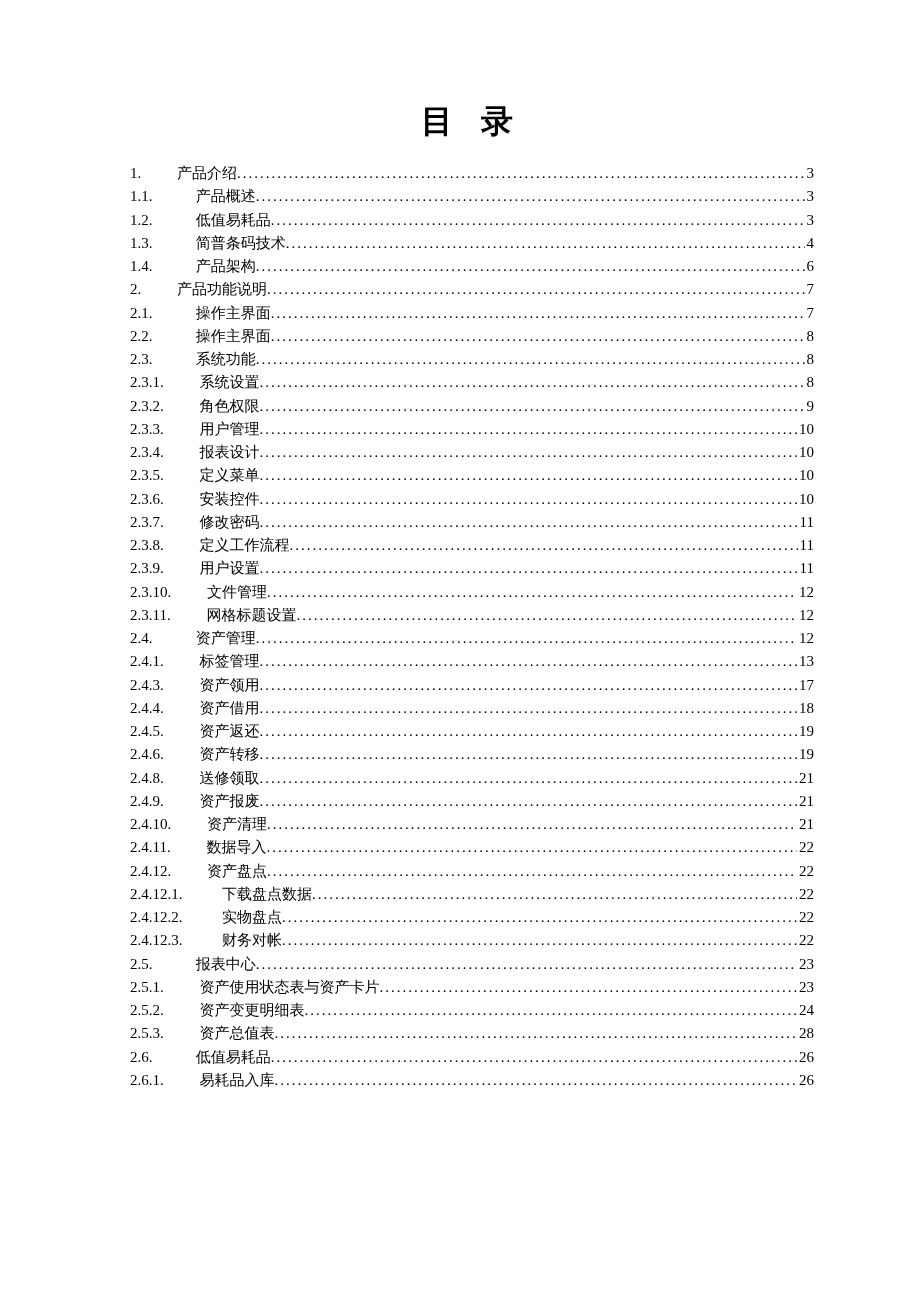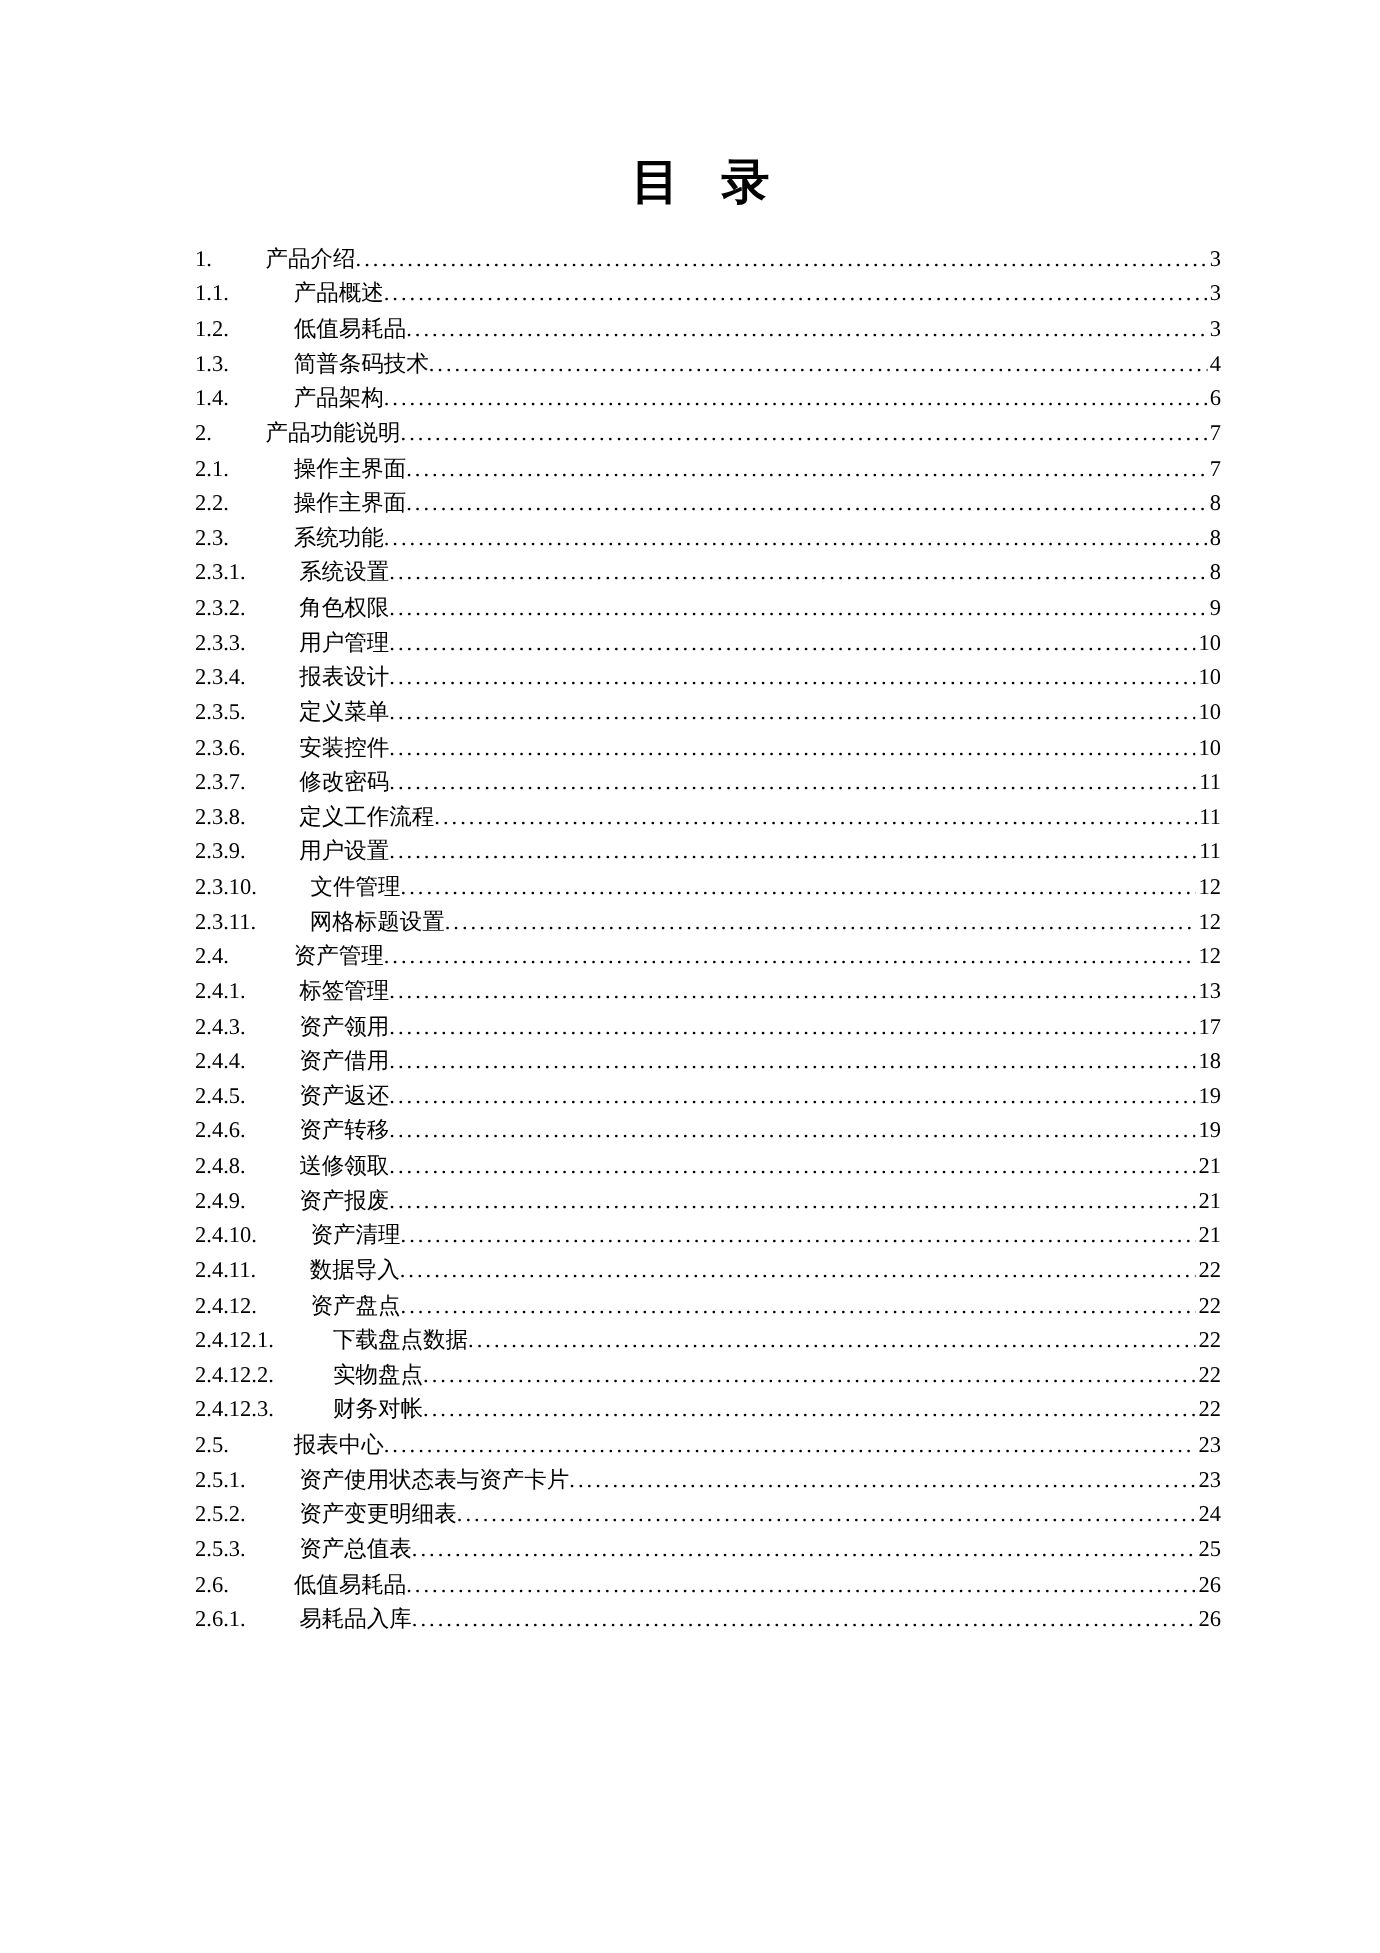--- a/index.html
+++ b/index.html
@@ -321,21 +321,21 @@
         <span class="toc-num"> </span>
         <span class="toc-text">资产变更明细表 </span>
         <span class="toc-dots"></span>
         <span class="toc-page">24</span>
       </div>
       <div class="toc-line indent-2">
         <span class="toc-num">2.5.3.</span>
         <span class="toc-num"> </span>
         <span class="toc-text">资产总值表 </span>
         <span class="toc-dots"></span>
-        <span class="toc-page">25</span>
+        <span class="toc-page">28</span>
       </div>
       <div class="toc-line indent-1">
         <span class="toc-num">2.6.</span>
         <span class="toc-num">   </span>
         <span class="toc-text">低值易耗品</span>
         <span class="toc-dots"></span>
         <span class="toc-page">26</span>
       </div>
       <div class="toc-line indent-2">
         <span class="toc-num">2.6.1.</span>

